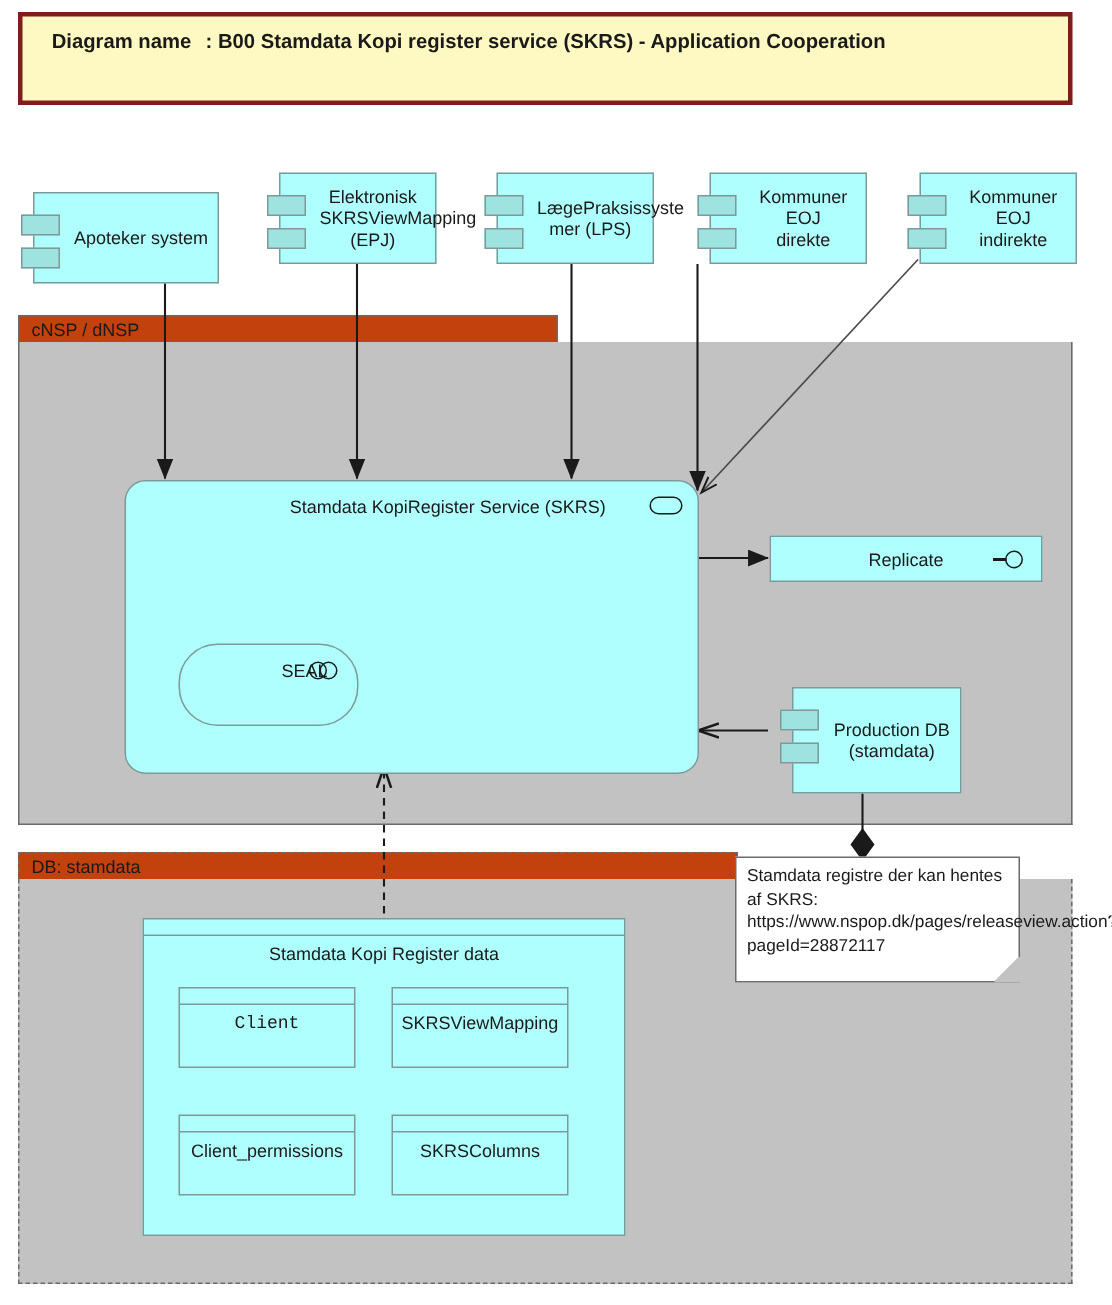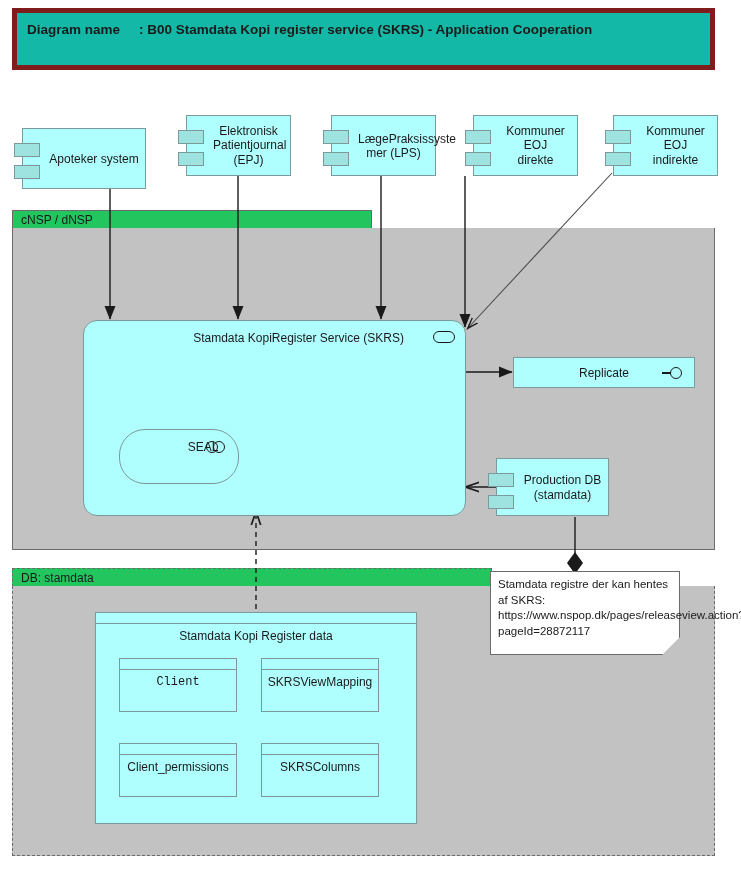--- a/index.html
+++ b/index.html
@@ -3,32 +3,32 @@
 <meta charset="utf-8">
 <style>
   html,body{margin:0;padding:0;background:#ffffff;}
   body{width:741px;height:870px;position:relative;
        font-family:"Liberation Sans","DejaVu Sans",sans-serif;
        color:#1a1a1a;overflow:hidden;}
   .canvas{position:absolute;left:0;top:0;width:741px;height:870px;}
 
   
   .title-box{position:absolute;left:12px;top:8px;width:703px;height:62px;
-             background:#14b8a6;border:5px solid #7f1d1d;box-sizing:border-box;}
+             background:#fef9c3;border:3px solid #7f1d1d;box-sizing:border-box;text-align:center;}
   .title-line{position:absolute;font-weight:bold;font-size:13.5px;white-space:pre;}
   .title-line.l1{left:10px;top:9px;}
   .title-line.l2{left:10px;top:31px;}
   .tl-label{display:inline-block;width:112px;}
 
   
   .group{position:absolute;box-sizing:border-box;}
   .group .gbody{position:absolute;left:0;top:18px;right:0;bottom:0;
                 background:#c2c2c2;box-sizing:border-box;}
   .group .gtab{position:absolute;left:0;top:0;height:19px;
-               background:#22c55e;box-sizing:border-box;}
+               background:#c2410c;box-sizing:border-box;}
   .group .gtab span{position:absolute;left:8px;top:2px;font-size:12px;white-space:nowrap;}
 
   .group.solid .gbody{border:1px solid #6b6b6b;border-top:none;}
   .group.solid .gtab{border:1px solid #6b6b6b;}
   .group.dashed .gbody{border:1px dashed #6b6b6b;border-top:none;}
   .group.dashed .gtab{border:1px dashed #6b6b6b;}
 
   #group-cnsp{left:12px;top:210px;width:703px;height:340px;}
   #group-cnsp .gtab{width:360px;}
   #group-db{left:12px;top:568px;width:703px;height:288px;}
@@ -154,21 +154,21 @@
   <div class="node component" style="left:22px;top:115px;width:124px;height:61px;margin-top:13px;">
     <div class="ctab t1"></div>
     <div class="ctab t2"></div>
     <div class="lbl">Apoteker system</div>
   </div>
 
   <div class="node component" style="left:186px;top:115px;width:105px;height:61px;">
     <div class="ctab t1"></div>
     <div class="ctab t2"></div>
     <div class="lbl">Elektronisk
-Patientjournal
+SKRSViewMapping
 (EPJ)</div>
   </div>
 
   <div class="node component" style="left:331px;top:115px;width:105px;height:61px;">
     <div class="ctab t1"></div>
     <div class="ctab t2"></div>
     <div class="lbl">LægePraksissyste
 mer (LPS)</div>
   </div>
 
@@ -200,21 +200,21 @@
   </div>
 
   <div class="node" style="left:513px;top:357px;width:182px;height:31px;">
     <div class="lbl" style="top:8px;">Replicate</div>
     <div class="iface-icon" style="right:8px;top:9px;">
       <div class="stem"></div>
         <div class="ball"></div>
     </div>
   </div>
 
-  <div class="node component" style="left:496px;top:458px;width:113px;height:58px;">
+  <div class="node component" style="left:528px;top:458px;width:113px;height:71px;">
     <div class="ctab t1"></div>
     <div class="ctab t2"></div>
     <div class="lbl">Production DB
 (stamdata)</div>
   </div>
 
   <div class="node package" style="left:95px;top:612px;width:322px;height:212px;">
     <div class="hdr"></div>
     <div class="lbl">Stamdata Kopi Register data</div>
 

